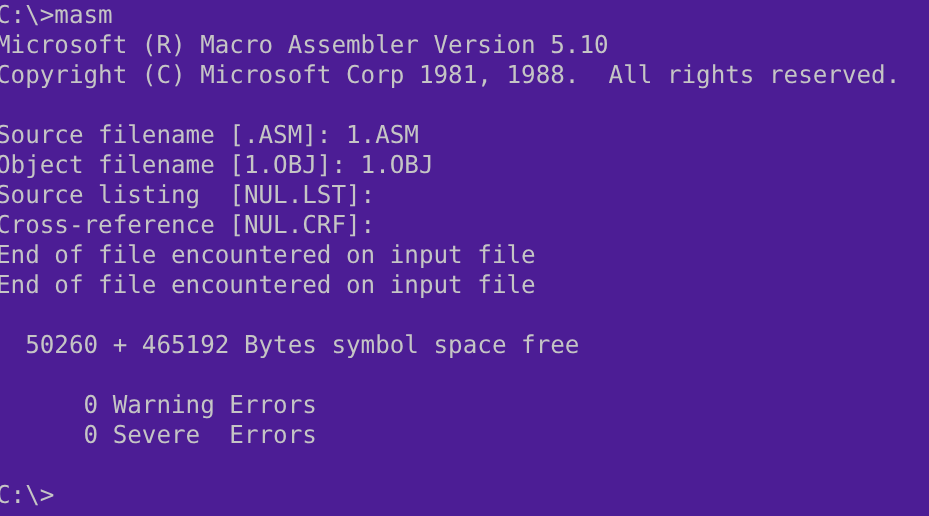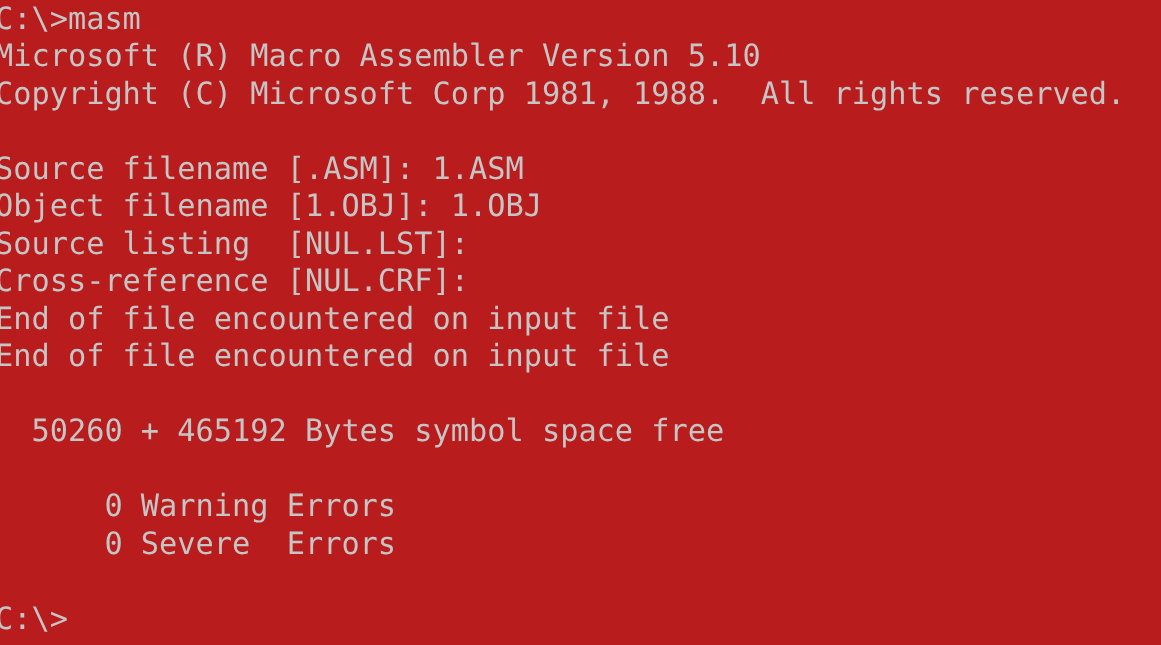--- a/index.html
+++ b/index.html
@@ -5,21 +5,21 @@
 <style>
   html, body {
     margin: 0;
     padding: 0;
     background: #000000;
   }
   #console-screen {
     position: relative;
     width: 929px;
     height: 516px;
-    background: #b91c1c;
+    background: #4c1d95;
     overflow: hidden;
     font-family: "DejaVu Sans Mono", "Liberation Mono", monospace;
   }
   #console-output {
     position: absolute;
     left: -4px;
     top: 0px;
     width: 960px;
     margin: 0;
     padding: 0;

